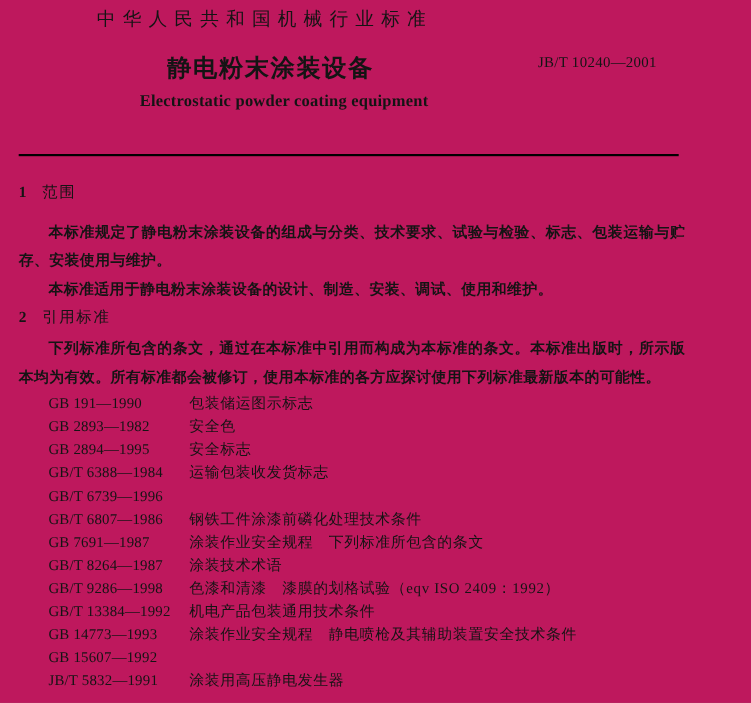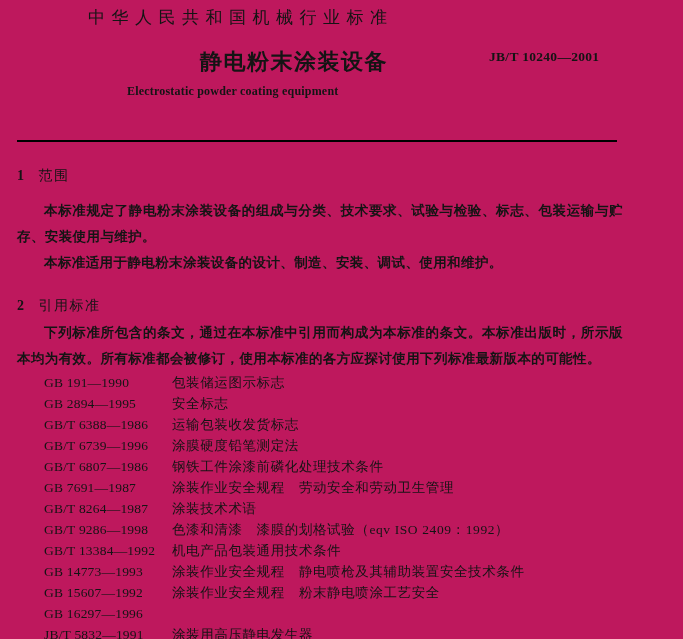--- a/index.html
+++ b/index.html
@@ -22,34 +22,33 @@
     letter-spacing: 6.5px;
     white-space: nowrap;
   }
   .title-cn {
     position: absolute;
     left: 152px; top: 47px;
     font-size: 22px;
     font-weight: bold;
     letter-spacing: 1.5px;
     white-space: nowrap;
-    margin-left: 48px;
   }
   .standard-code {
     position: absolute;
     left: 489px; top: 49px;
     font-size: 13.5px;
-    font-weight: bold;
+    font-weight: normal;
     letter-spacing: 0.3px;
     white-space: nowrap;
   }
   .title-en {
     position: absolute;
     left: 127px; top: 84px;
-    font-size: 12px;
+    font-size: 15px;
     font-weight: bold;
     letter-spacing: 0.2px;
     white-space: nowrap;
   }
   .header-rule {
     position: absolute;
     left: 17px; top: 140px;
     width: 600px; height: 2px;
     background: #000;
   }
@@ -76,21 +75,21 @@
   }
   .sec-heading .sec-title { letter-spacing: 1.5px; }
   .para {
     margin: 0;
     text-indent: 2em;
     text-align: justify;
     font-weight: bold;
   }
   .para.first-after-heading { margin-top: 12px; }
   .para.after-heading2 { margin-top: 4px; }
-  .heading-2 { margin-top: 20px; }
+  .heading-2 { margin-top: 4px; }
 
   
   .references-list {
     margin-top: 0;
     padding-left: 27px;
   }
   .ref-row {
     display: flex;
     line-height: 21px;
     white-space: nowrap;
@@ -135,44 +134,47 @@
     </div>
 
     <p class="para after-heading2">下列标准所包含的条文，通过在本标准中引用而构成为本标准的条文。本标准出版时，所示版本均为有效。所有标准都会被修订，使用本标准的各方应探讨使用下列标准最新版本的可能性。</p>
 
     <div class="references-list">
       <div class="ref-row">
         <span class="ref-code">GB 191—1990</span>
         <span class="ref-title">包装储运图示标志</span>
       </div>
 
+      <div class="ref-row">
+        <span class="ref-code">GB 2893—1982</span>
+        <span class="ref-title">安全色</span>
+      </div>
 
       <div class="ref-row">
         <span class="ref-code">GB 2894—1995</span>
         <span class="ref-title">安全标志</span>
       </div>
 
       <div class="ref-row">
-        <span class="ref-code">GB/T 6388—1986</span>
+        <span class="ref-code">GB/T 6388—1984</span>
         <span class="ref-title">运输包装收发货标志</span>
       </div>
 
       <div class="ref-row">
         <span class="ref-code">GB/T 6739—1996</span>
-        <span class="ref-title">涂膜硬度铅笔测定法</span>
       </div>
 
       <div class="ref-row">
         <span class="ref-code">GB/T 6807—1986</span>
         <span class="ref-title">钢铁工件涂漆前磷化处理技术条件</span>
       </div>
 
       <div class="ref-row">
         <span class="ref-code">GB 7691—1987</span>
-        <span class="ref-title">涂装作业安全规程　劳动安全和劳动卫生管理</span>
+        <span class="ref-title">涂装作业安全规程　下列标准所包含的条文</span>
       </div>
 
       <div class="ref-row">
         <span class="ref-code">GB/T 8264—1987</span>
         <span class="ref-title">涂装技术术语</span>
       </div>
 
       <div class="ref-row">
         <span class="ref-code">GB/T 9286—1998</span>
         <span class="ref-title">色漆和清漆　漆膜的划格试验（eqv ISO 2409：1992）</span>
@@ -183,25 +185,23 @@
         <span class="ref-title">机电产品包装通用技术条件</span>
       </div>
 
       <div class="ref-row">
         <span class="ref-code">GB 14773—1993</span>
         <span class="ref-title">涂装作业安全规程　静电喷枪及其辅助装置安全技术条件</span>
       </div>
 
       <div class="ref-row">
         <span class="ref-code">GB 15607—1992</span>
-        <span class="ref-title">涂装作业安全规程　粉末静电喷涂工艺安全</span>
-      </div>
-
-      <div class="ref-row">
-        <span class="ref-code">GB 16297—1996</span>
+      </div>
+
+      <div class="ref-row">
       </div>
 
       <div class="ref-row">
         <span class="ref-code">JB/T 5832—1991</span>
         <span class="ref-title">涂装用高压静电发生器</span>
       </div>
     </div>
 
   </div>
 </div>

